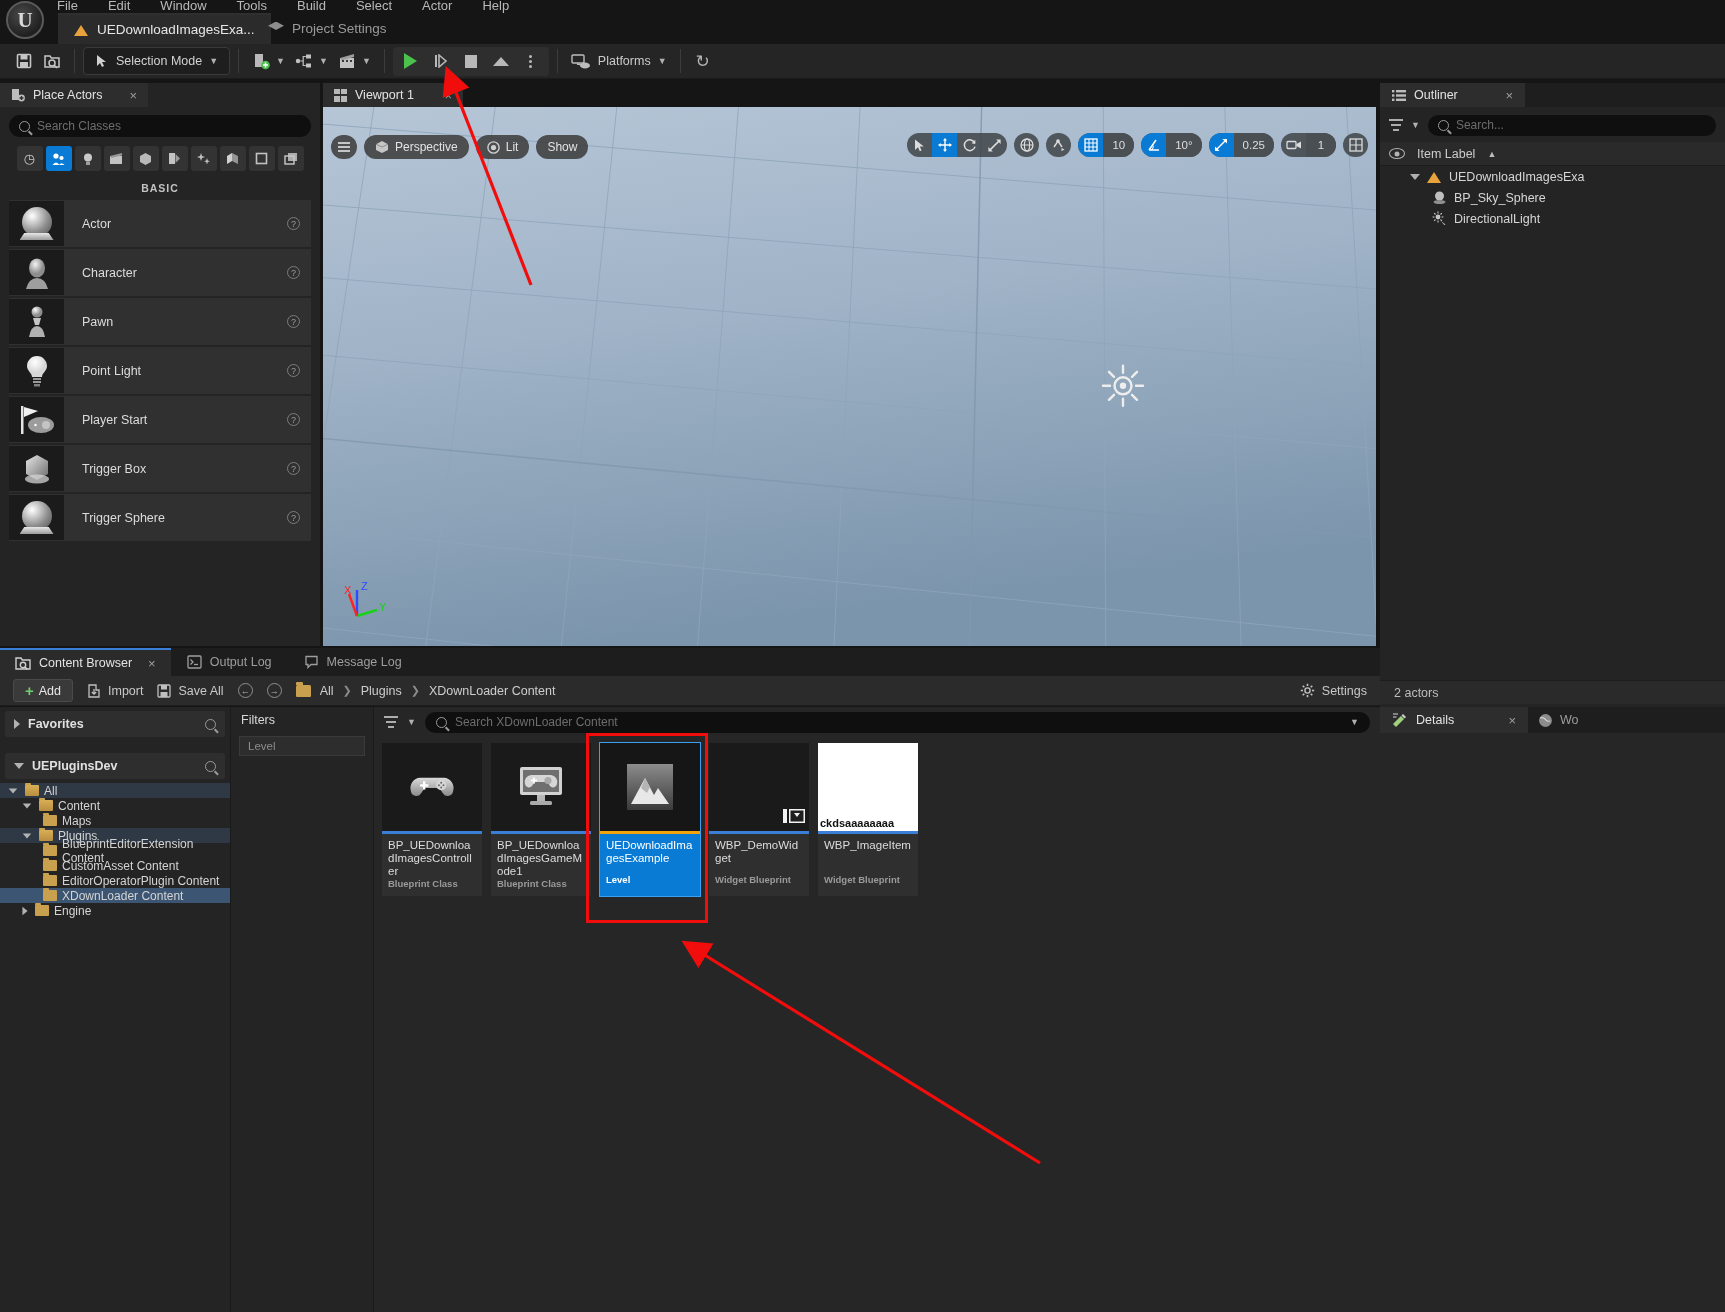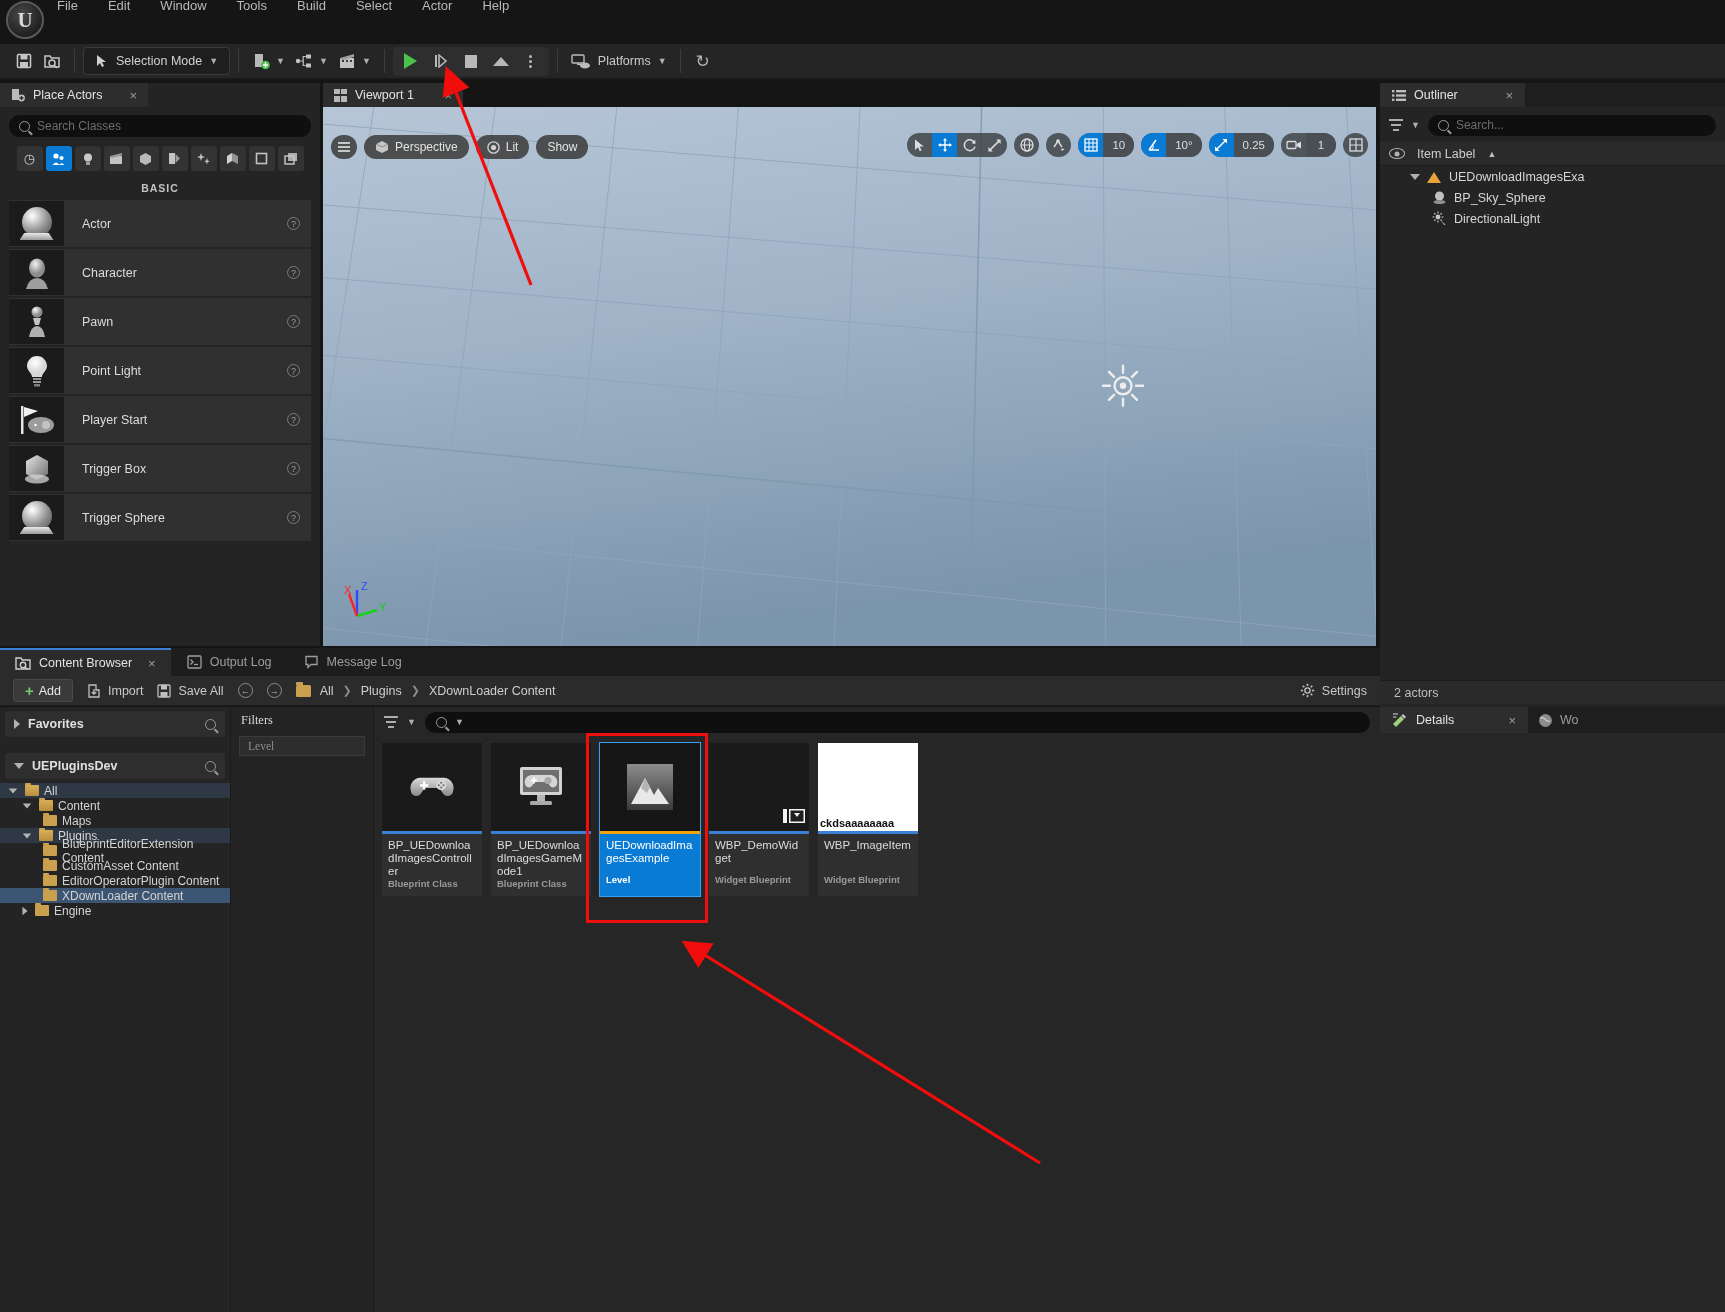--- a/index.html
+++ b/index.html
@@ -133,21 +133,21 @@
   .tri-d { width:0;height:0;border-left:5px solid transparent;border-right:5px solid transparent;border-top:6px solid #b2b2b2;margin-right:8px; }
   .tree { margin-top: 4px; }
   .tree-row { height: 15px; display:flex; align-items:center; font-size: 12px; color: #d4d4d4; padding-left: 8px; gap:5px; }
   .tree-row.sel-dark { background: #2f3945; }
   .tree-row.sel-blue { background: #3b5572; }
   .tree-row .tri-d, .tree-row .tri-r { margin-right: 2px; transform: scale(0.85); }
   .fld { width: 14px; height: 11px; background: #c9a04e; border-radius: 1px; position: relative; flex:none; }
   .fld::before { content:""; position:absolute; left:0; top:-2.5px; width:6px; height:2.5px; background:#c9a04e; border-radius:1px 1px 0 0; }
   .fld.open { background: linear-gradient(#d8ae55,#b98f40); }
 
-  .cb-filters { position: absolute; left: 231px; top: 707px; width: 143px; height: 605px; background: #242424; border-right: 1px solid #1a1a1a; font-family: Liberation Serif, serif; }
+  .cb-filters { position: absolute; left: 231px; top: 707px; width: 143px; height: 605px; background: #242424; border-right: 1px solid #1a1a1a; }
   .filters-title { height: 26px; display:flex; align-items:center; padding-left: 10px; font-size: 12.5px; color: #d8d8d8; }
   .filter-box { margin: 3px 8px; height: 20px; background: #2d2d2d; border: 1px solid #3a3a3a; display:flex; align-items:center; padding-left: 8px; font-size: 11.5px; color: #8d8d8d; }
 
   .cb-main { position: absolute; left: 374px; top: 707px; width: 1006px; height: 605px; background: #262626; }
   .cb-searchrow { height: 30px; display: flex; align-items: center; gap: 9px; padding: 0 10px; }
   .cb-search { flex: 1; height: 21px; background: #0f0f0f; border-radius: 11px; display:flex; align-items:center; gap: 8px; padding: 0 11px; }
   .cb-search input { background:transparent;border:none;outline:none;color:#cfcfcf;font-size:12px;width:100%;font-family:"Liberation Sans",sans-serif; }
   .cb-search input::placeholder { color: #6d6d6d; }
   .asset-grid { display: flex; gap: 9px; padding: 6px 8px; }
   .asset { width: 100px; background: #2f2f2f; position: relative; }
@@ -177,20 +177,30 @@
       <span>Window</span>
       <span>Tools</span>
       <span>Build</span>
       <span>Select</span>
       <span>Actor</span>
       <span>Help</span>
     </div>
   </div>
   <div class="ue-logo">U</div>
 
+  <div class="tabstrip">
+    <div class="ftab active">
+      <span class="tri-icon"></span>
+      <span>UEDownloadImagesExa...</span>
+    </div>
+    <div class="ftab second">
+      <span class="plug-ic"></span>
+      <span>Project Settings</span>
+    </div>
+  </div>
 
   <div class="toolbar">
     <div style="width:10px"></div>
     <div class="tb-btn">
       <svg width="16" height="16" viewBox="0 0 16 16">
           <rect x="1.5" y="1.5" width="13" height="13" rx="1" fill="none" stroke="#c6c6c6" stroke-width="1.6"></rect>
           <rect x="4.5" y="1.5" width="7" height="5" fill="#c6c6c6"></rect>
           <rect x="4" y="9" width="8" height="5.5" fill="#c6c6c6"></rect>
         </svg>
     </div>
@@ -899,20 +909,21 @@
   <div class="cb-main">
     <div class="cb-searchrow">
       <span class="filter-ic">
           <i></i>
           <i></i>
           <i></i>
         </span>
       <span class="caret">▼</span>
       <div class="cb-search">
         <span class="mag"></span>
+        <input placeholder="Search XDownLoader Content" style="">
         <span class="caret">▼</span>
       </div>
     </div>
     <div class="asset-grid">
 
       <div class="asset">
         <div class="thumb">
           <svg class="gamepad" viewBox="0 0 50 32">
               <path d="M12 6 h26 a11 11 0 0 1 10 14 a6 6 0 0 1 -11 3 l-4 -6 h-16 l-4 6 a6 6 0 0 1 -11 -3 a11 11 0 0 1 10 -14 Z" fill="url(#gp)"></path>
               <rect x="12" y="13" width="9" height="2.6" fill="#fff"></rect>

